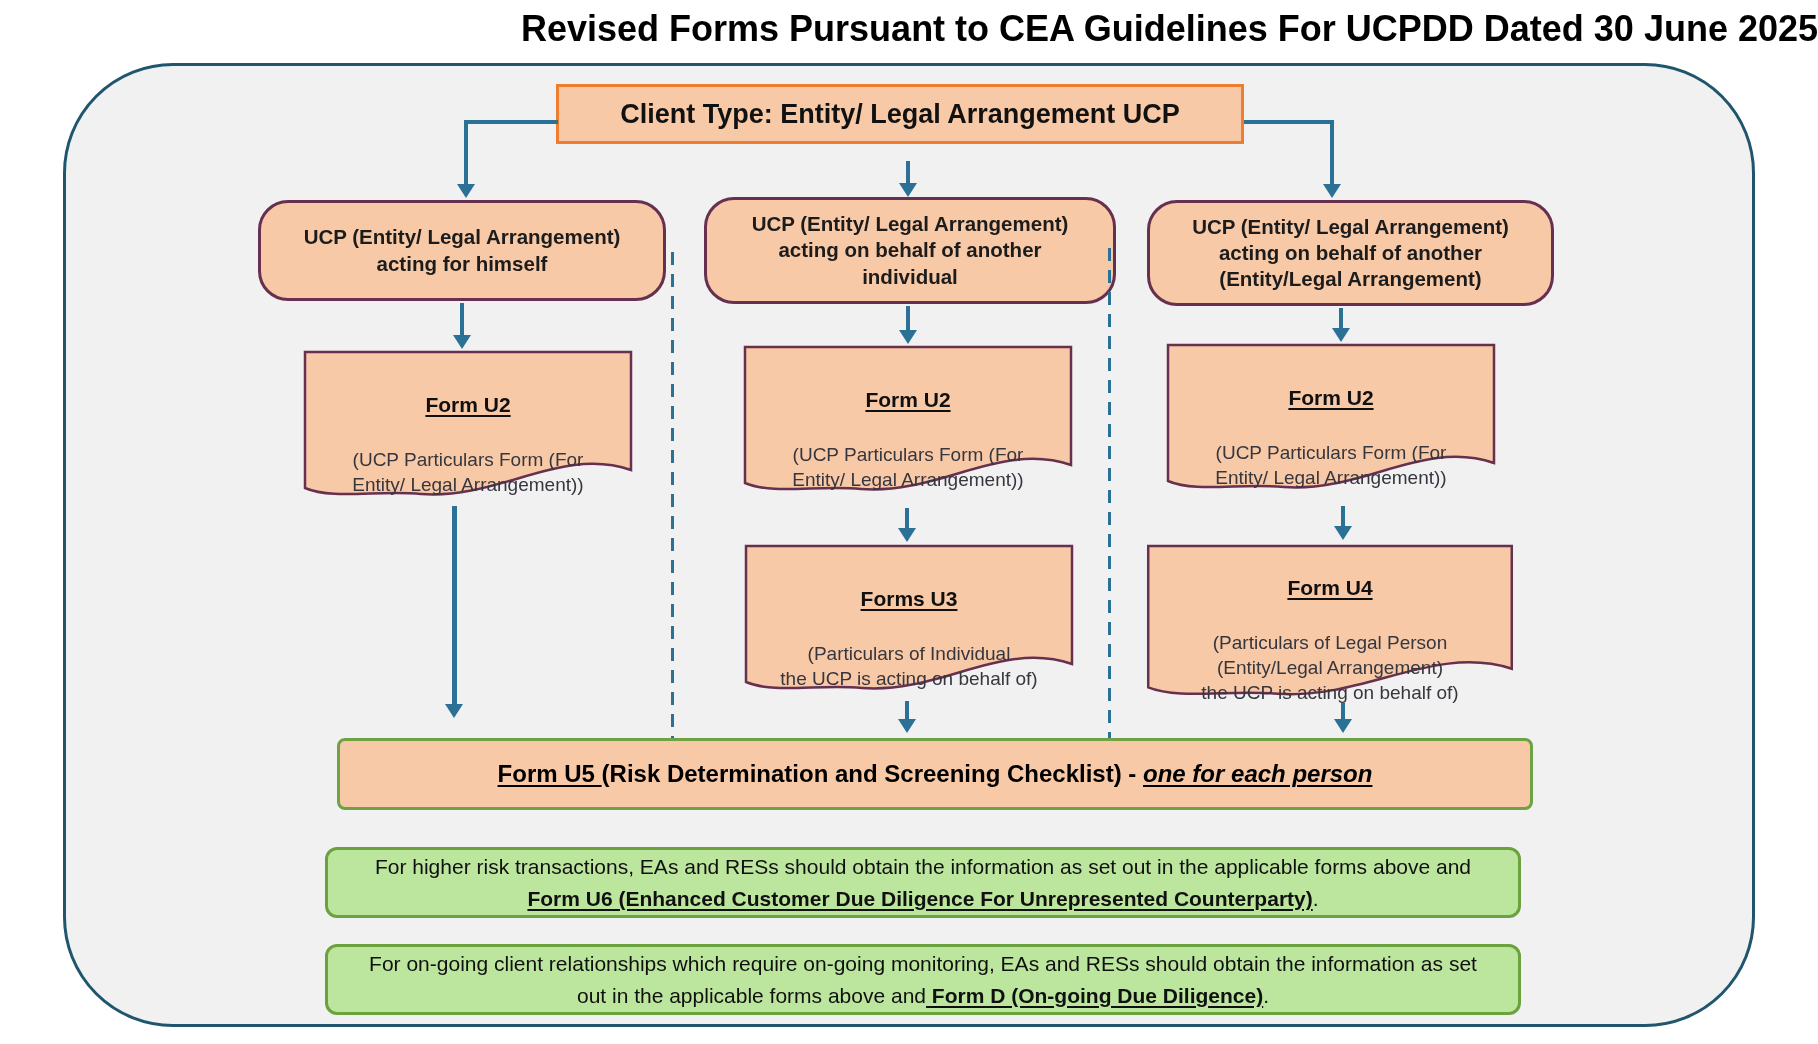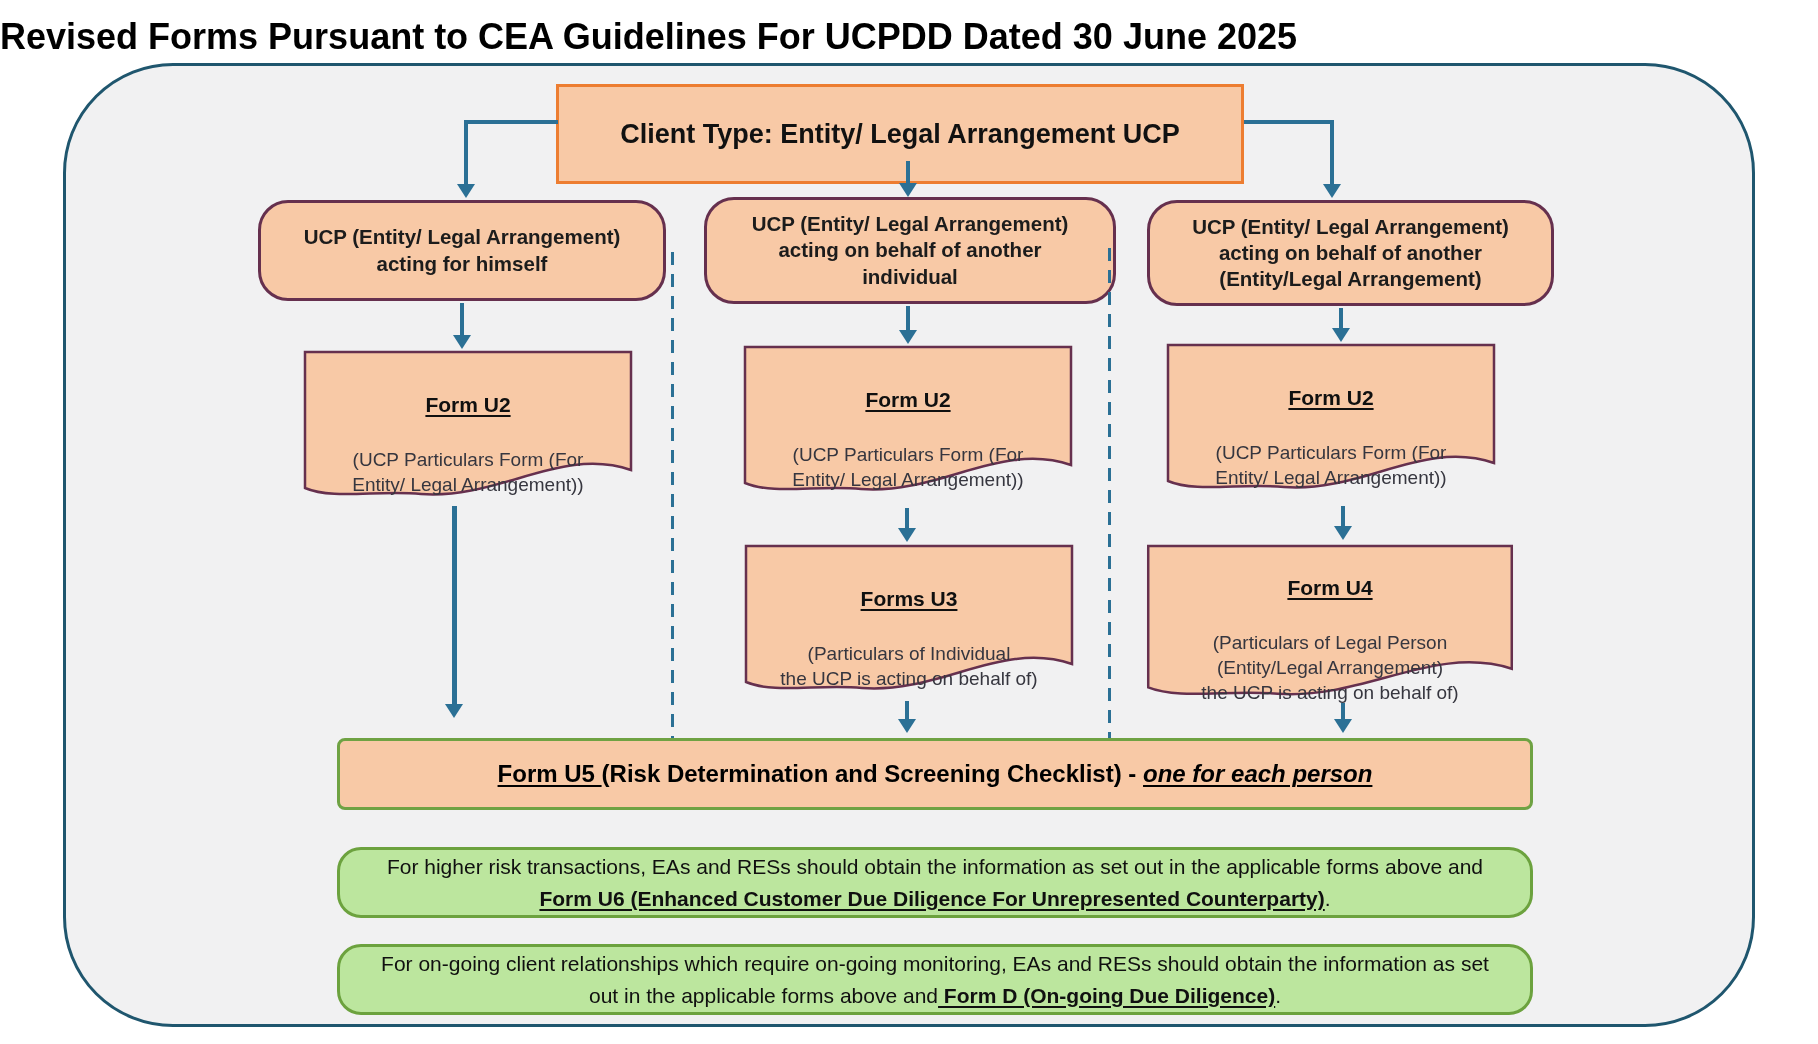--- a/index.html
+++ b/index.html
@@ -1,24 +1,24 @@
 <!DOCTYPE html>
 <html><head>
 <meta charset="utf-8">
 <style>
   html,body{margin:0;padding:0;background:#ffffff;}
   .page{position:relative;width:1818px;height:1044px;background:#ffffff;overflow:hidden;
         font-family:"Liberation Sans",sans-serif;}
-  .page-title{position:absolute;top:16px;left:0;width:100%;text-align:left;
+  .page-title{position:absolute;top:8px;left:0;width:100%;text-align:right;
         font-size:36px;font-weight:bold;color:#000;}
   .panel{position:absolute;left:63px;top:63px;width:1692px;height:964px;
         background:#F1F1F2;border:3px solid #1F566E;border-radius:110px;box-sizing:border-box;}
   .node{position:absolute;box-sizing:border-box;display:flex;align-items:center;
         justify-content:center;text-align:center;}
-  .root-node{left:556px;top:84px;width:688px;height:100px;background:#F8C9A6;
+  .root-node{left:556px;top:84px;width:688px;height:60px;background:#F8C9A6;
         border:3px solid #ED7D31;font-size:27px;font-weight:bold;color:#111;}
   .branch{background:#F8C9A6;border:3px solid #66304E;border-radius:30px;
         font-size:20.5px;font-weight:bold;color:#1c1c1c;white-space:pre-line;line-height:1.28;}
   .branch1{left:258px;top:200px;width:408px;height:101px;}
   .branch2{left:704px;top:197px;width:412px;height:107px;}
   .branch3{left:1147px;top:200px;width:407px;height:106px;}
   .doc{position:absolute;}
   .doc svg{position:absolute;left:0;top:0;width:100%;height:100%;}
   .doc-text{position:relative;text-align:center;padding-top:16px;font-size:19px;
         color:#36363f;line-height:1.32;white-space:pre-line;}
@@ -26,22 +26,22 @@
         text-underline-offset:3px;margin-bottom:3px;}
   .line-v{position:absolute;width:4px;background:#2B7095;}
   .line-h{position:absolute;height:4px;background:#2B7095;}
   .arrow-head{position:absolute;width:0;height:0;border-left:9px solid transparent;
         border-right:9px solid transparent;border-top:14px solid #2B7095;}
   .dashed{position:absolute;width:3px;
         background-image:repeating-linear-gradient(to bottom,#2B7095 0 13px,transparent 13px 22px);}
   .u5bar{position:absolute;left:337px;top:738px;width:1196px;height:72px;background:#F8C9A6;
         border:3px solid #6FA243;border-radius:8px;box-sizing:border-box;display:flex;
         align-items:center;justify-content:center;font-size:24px;color:#000;}
-  .note{position:absolute;left:337px;width:1196px;height:71px;background:#BCE69E;
-        border:3px solid #6CA23E;border-radius:24px;box-sizing:border-box;display:flex;
+  .note{position:absolute;left:325px;width:1196px;height:71px;background:#BCE69E;
+        border:3px solid #6CA23E;border-radius:12px;box-sizing:border-box;display:flex;
         align-items:center;justify-content:center;text-align:center;font-size:21px;
         color:#101010;line-height:1.5;padding:0 30px;}
   .note1{top:847px;}
   .note2{top:944px;}
   .bu{font-weight:bold;text-decoration:underline;text-underline-offset:3px;text-decoration-thickness:2px;}
   .biu{font-weight:bold;font-style:italic;text-decoration:underline;text-underline-offset:3px;text-decoration-thickness:2px;}
 </style>
 </head>
 <body>
 

